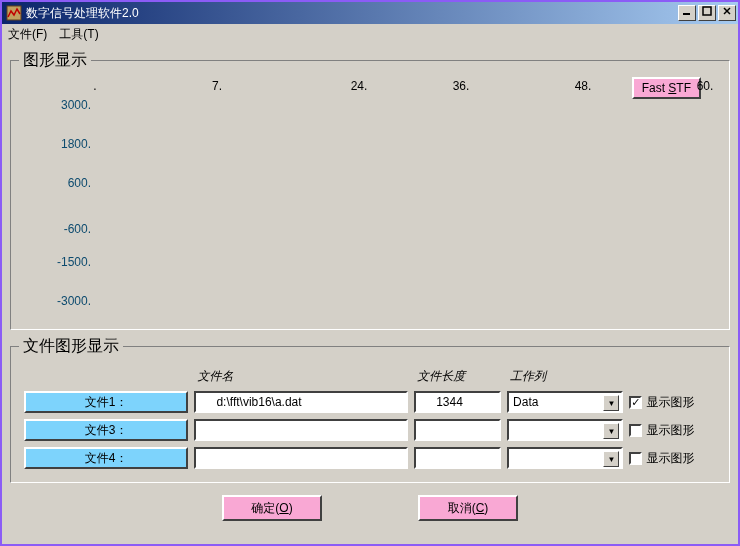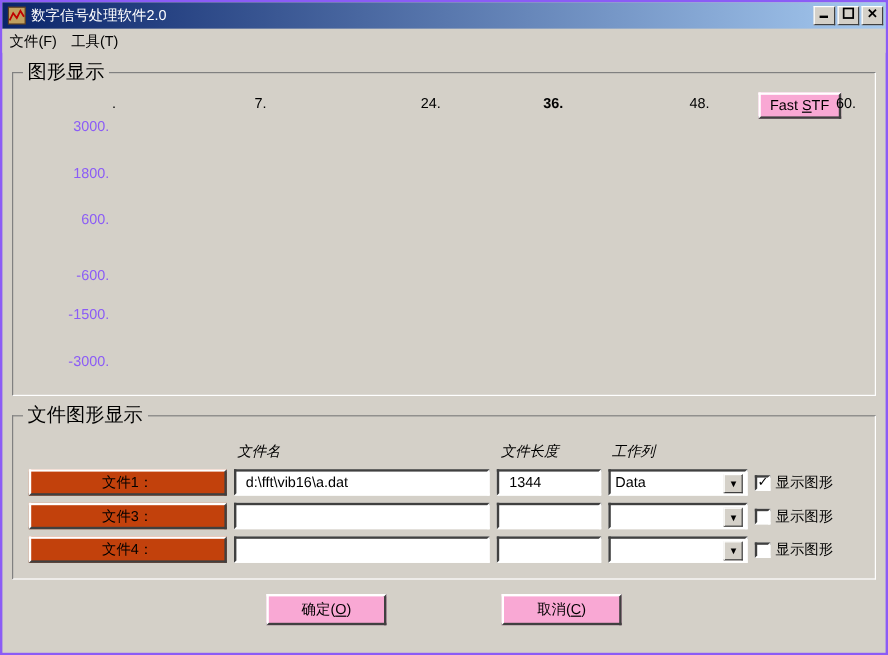--- a/index.html
+++ b/index.html
@@ -75,48 +75,48 @@
     cursor:default;
     min-height:22px;
   }
   .chart-area {
     position:absolute;
     top:24px; left:0; right:4px; bottom:0;
     background:#fff;
   }
   
   .ytick { position:absolute; right: calc(100% - 72px); width:60px; text-align:right;
-           color:#8b5cf6; font-size:12px; transform:translateY(-50%); }
+           color:#0c4a6e; font-size:12px; transform:translateY(-50%); }
   .xtick { position:absolute; top: calc(100% - 22px); transform:translateX(-50%);
            color:#000; font-size:12px; }
   .plot-svg { position:absolute; left:76px; top:4px; right:10px; bottom:24px; }
 
   .group-files { }
   .file-table { width:100%; border-collapse:separate; border-spacing:4px 4px; }
   .file-table th { font-weight:normal; text-align:left; padding-left:4px;font-style:italic;}
   .col-label { width:170px; }
   .col-name { width:220px; }
   .col-len  { width:90px; }
   .col-work { width:120px; }
   .col-chk  { width:90px; }
   .label-btn {
     display:block; width:100%; height:22px;
-    background:#c2410c;
+    background:#7dd3fc;
     border:2px solid;
     border-top-color:#fff; border-left-color:#fff;
     border-right-color:#404040; border-bottom-color:#404040;
     text-align:center; line-height:18px;
   }
   input.sunken, .combo {
     width:100%; height:22px;
     background:#fff;
     border:2px solid;
     border-top-color:#404040; border-left-color:#404040;
     border-right-color:#fff; border-bottom-color:#fff;
-    font-size:12px; padding:0 8px;
+    font-size:12px; padding:0 20px;
     font-family:inherit;
   }
   .combo { display:flex; align-items:center; position:relative; padding:0 18px 0 4px; }
   .combo .combo-btn {
     position:absolute; right:2px; top:2px; width:16px; height:16px;
     background:#d4d0c8;
     border:1px solid; border-top-color:#fff; border-left-color:#fff;
     border-right-color:#404040; border-bottom-color:#404040;
     display:flex; align-items:center; justify-content:center;
     font-size:8px;
@@ -195,21 +195,21 @@
               <div class="ytick" style="top: 128px;">-600.</div>
               <div class="ytick" style="top: 82.4px;">600.</div>
               <div class="ytick" style="top: 43.2px;">1800.</div>
               <div class="ytick" style="top: 4px;">3000.</div>
             </div>
 
           <div id="xticks">
               <div class="xtick" style="left: 76px;">.</div>
               <div class="xtick" style="left: 198px;">7.</div>
               <div class="xtick" style="left: 340px;">24.</div>
-              <div class="xtick" style="left: 442px; font-weight: bold;">36.</div>
+              <div class="xtick" style="left: 442px;">36.</div>
               <div class="xtick" style="left: 564px;">48.</div>
               <div class="xtick" style="left: 686px;">60.</div>
             </div>
 
           <svg id="plot" class="plot-svg" preserveAspectRatio="none" viewBox="0 0 610 196" width="calc(100% - 86px)" height="calc(100% - 28px)">
               <rect x="0" y="0" width="610" height="196" fill="#fff" stroke="#000" stroke-width="1"></rect>
               <path d="M0,0 L0,196 M30.5,0 L30.5,196 M61,0 L61,196 M91.5,0 L91.5,196 M122,0 L122,196 M152.5,0 L152.5,196 M183,0 L183,196 M213.5,0 L213.5,196 M244,0 L244,196 M274.5,0 L274.5,196 M305,0 L305,196 M335.5,0 L335.5,196 M366,0 L366,196 M396.5,0 L396.5,196 M427,0 L427,196 M457.5,0 L457.5,196 M488,0 L488,196 M518.5,0 L518.5,196 M549,0 L549,196 M579.5,0 L579.5,196 M610,0 L610,196 M0,196 L610,196 M0,156.8 L610,156.8 M0,117.6 L610,117.6 M0,78.4 L610,78.4 M0,39.19999999999999 L610,39.19999999999999 M0,0 L610,0 " stroke="#000" stroke-width="0.5" fill="none" opacity="0.8"></path>
               <path d="M0.0,98.0 L2.0,91.5 L4.1,107.8 L6.1,78.4 L8.1,124.1 L10.2,58.8 L12.2,143.7 L14.2,39.2 L16.3,163.3 L18.3,13.1 L20.3,169.9 L22.4,19.6 L24.4,160.1 L26.4,42.5 L28.5,147.0 L30.5,55.5 L32.5,133.9 L34.6,68.6 L36.6,120.9 L38.6,81.7 L40.7,111.1 L42.7,88.2 L44.7,106.2 L46.8,91.5 L48.8,103.9 L50.8,92.8 L52.9,102.9 L54.9,52.3 L56.9,150.3 L59.0,35.9 L61.0,156.8 L63.0,49.0 L65.1,140.5 L67.1,62.1 L69.1,127.4 L71.2,75.1 L73.2,114.3 L75.2,84.9 L77.3,109.4 L79.3,88.2 L81.3,107.1 L83.4,89.5 L85.4,105.8 L87.4,90.8 L89.5,104.5 L91.5,92.1 L93.5,103.6 L95.6,92.8 L97.6,102.9 L99.6,93.4 L101.7,102.2 L103.7,94.1 L105.7,101.6 L107.8,94.7 L109.8,101.1 L111.8,95.1 L113.9,100.8 L115.9,26.1 L117.9,166.6 L120.0,45.7 L122.0,143.7 L124.0,58.8 L126.1,130.7 L128.1,71.9 L130.1,117.6 L132.2,81.7 L134.2,112.7 L136.2,84.3 L138.3,111.1 L140.3,85.6 L142.3,109.8 L144.4,86.9 L146.4,108.5 L148.4,88.2 L150.5,107.5 L152.5,88.9 L154.5,106.8 L156.6,89.5 L158.6,106.2 L160.6,90.2 L162.7,105.5 L164.7,90.8 L166.7,104.9 L168.8,91.5 L170.8,104.4 L172.8,91.8 L174.9,104.0 L176.9,92.1 L178.9,103.7 L181.0,92.4 L183.0,103.5 L185.0,92.6 L187.1,103.4 L189.1,92.7 L191.1,103.2 L193.2,92.8 L195.2,103.1 L197.2,93.0 L199.3,103.0 L201.3,93.1 L203.3,116.9 L205.4,79.7 L207.4,115.6 L209.4,81.0 L211.5,114.3 L213.5,82.3 L215.5,113.0 L217.6,83.6 L219.6,111.7 L221.6,84.9 L223.7,110.7 L225.7,78.4 L227.7,118.3 L229.8,79.1 L231.8,116.0 L233.8,81.0 L235.9,114.3 L237.9,82.3 L239.9,113.0 L242.0,83.6 L244.0,111.7 L246.0,84.9 L248.1,110.4 L250.1,86.2 L252.1,109.4 L254.2,86.9 L256.2,108.8 L258.2,87.5 L260.3,108.1 L262.3,88.2 L264.3,107.6 L266.4,88.5 L268.4,107.3 L270.4,88.9 L272.5,107.0 L274.5,89.2 L276.5,106.7 L278.6,89.5 L280.6,106.3 L282.6,89.8 L284.7,106.0 L286.7,90.2 L288.7,105.7 L290.8,90.5 L292.8,105.3 L294.8,90.8 L296.9,105.1 L298.9,90.9 L300.9,105.0 L303.0,91.1 L305.0,104.9 L307.0,91.2 L309.1,104.7 L311.1,91.3 L313.1,104.6 L315.2,91.5 L317.2,104.5 L319.2,91.6 L321.3,104.3 L323.3,91.7 L325.3,104.2 L327.4,91.9 L329.4,104.1 L331.4,92.0 L333.5,103.9 L335.5,92.1 L337.5,103.8 L339.6,92.3 L341.6,103.7 L343.6,92.4 L345.7,103.6 L347.7,92.5 L349.7,103.4 L351.8,92.6 L353.8,103.3 L355.8,92.8 L357.9,103.2 L359.9,92.9 L361.9,103.0 L364.0,93.0 L366.0,102.9 L368.0,93.2 L370.1,102.8 L372.1,93.3 L374.1,102.6 L376.2,93.4 L378.2,102.5 L380.2,93.6 L382.3,102.4 L384.3,93.7 L386.3,102.2 L388.4,93.8 L390.4,102.1 L392.4,93.9 L394.5,102.0 L396.5,94.1 L398.5,101.9 L400.6,94.2 L402.6,101.7 L404.6,94.3 L406.7,101.6 L408.7,94.5 L410.7,101.5 L412.8,94.6 L414.8,101.3 L416.8,94.7 L418.9,101.2 L420.9,94.8 L422.9,101.2 L425.0,94.9 L427.0,101.1 L429.0,94.9 L431.1,101.0 L433.1,95.0 L435.1,101.0 L437.2,95.1 L439.2,100.9 L441.2,95.1 L443.3,100.8 L445.3,95.2 L447.3,100.8 L449.4,95.3 L451.4,100.7 L453.4,95.3 L455.5,100.6 L457.5,95.4 L459.5,100.6 L461.6,95.5 L463.6,100.5 L465.6,95.5 L467.7,100.5 L469.7,95.6 L471.7,100.4 L473.8,95.6 L475.8,100.3 L477.8,95.7 L479.9,100.3 L481.9,95.8 L483.9,100.2 L486.0,95.8 L488.0,100.1 L490.0,95.9 L492.1,100.1 L494.1,96.0 L496.1,100.0 L498.2,96.0 L500.2,99.9 L502.2,96.1 L504.3,99.9 L506.3,96.2 L508.3,99.8 L510.4,96.2 L512.4,99.7 L514.4,96.3 L516.5,99.7 L518.5,96.4 L520.5,99.6 L522.6,96.4 L524.6,99.5 L526.6,96.5 L528.7,99.5 L530.7,96.6 L532.7,99.4 L534.8,96.6 L536.8,99.3 L538.8,96.7 L540.9,99.3 L542.9,96.8 L544.9,99.2 L547.0,96.8 L549.0,99.1 L551.0,96.9 L553.1,99.1 L555.1,97.0 L557.1,99.0 L559.2,97.0 L561.2,98.9 L563.2,97.1 L565.3,98.9 L567.3,97.2 L569.3,98.8 " stroke="#ff0000" stroke-width="1" fill="none"></path>
             </svg>
         </div>

